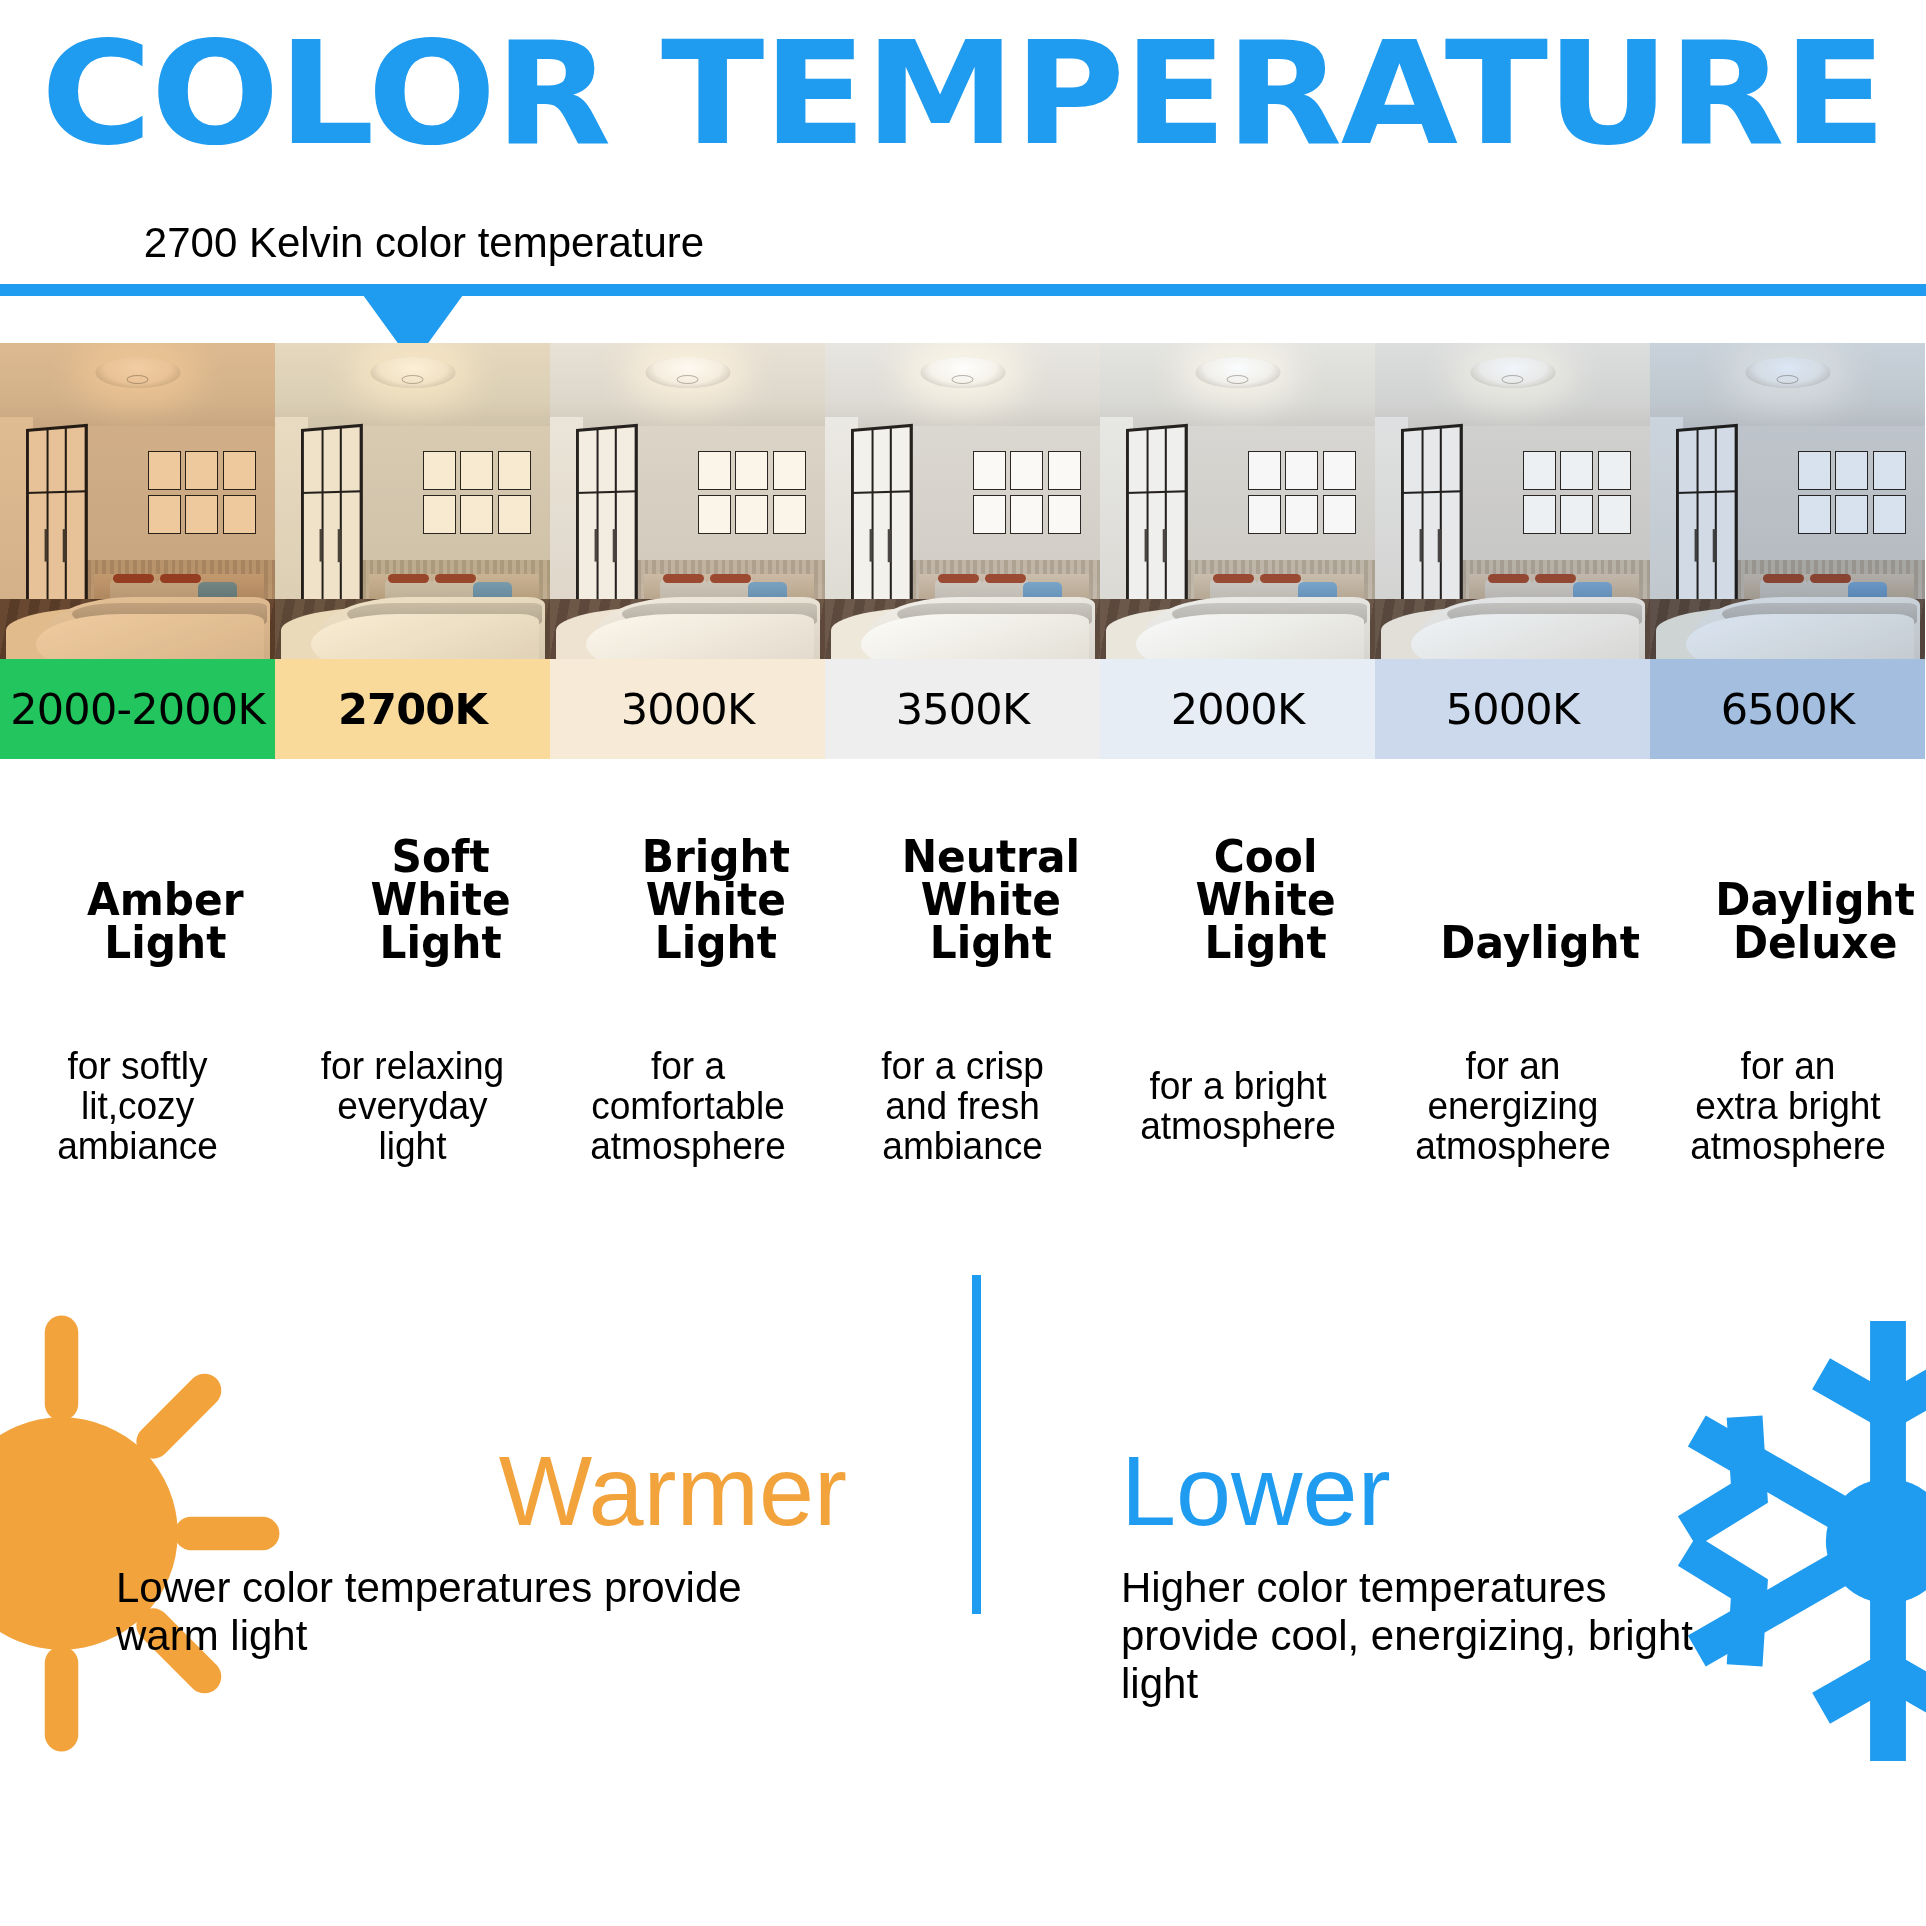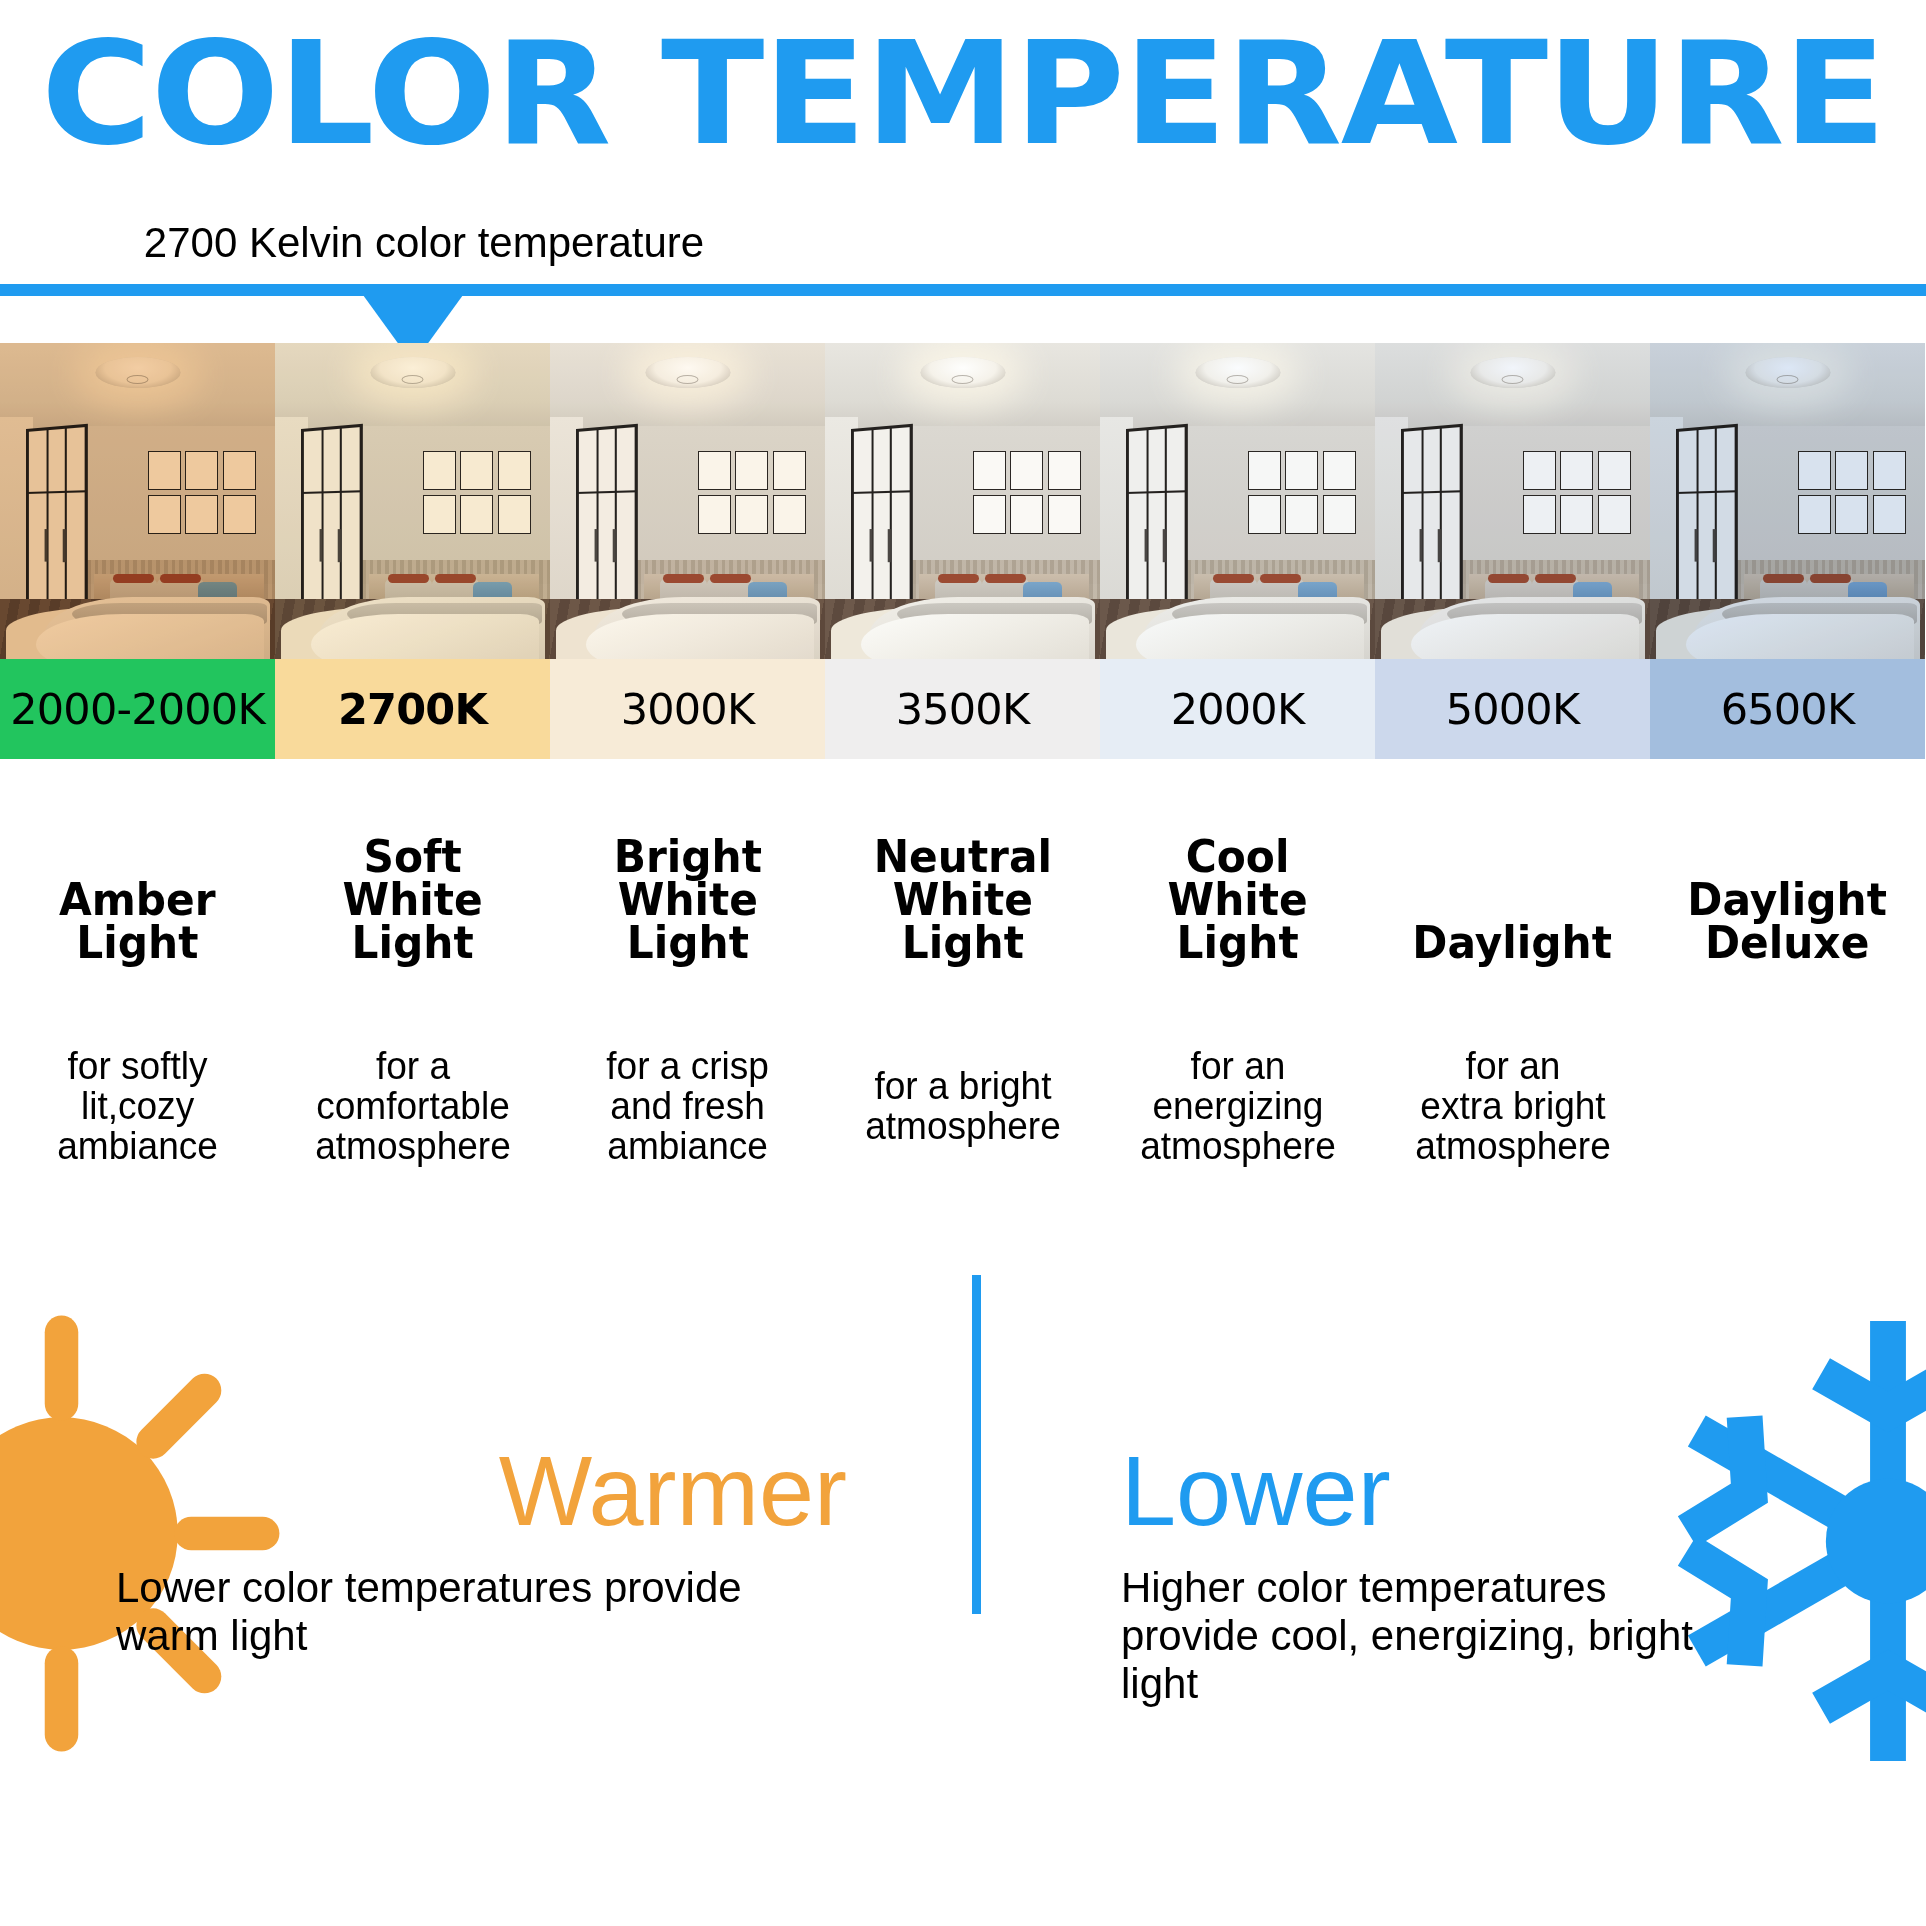--- a/index.html
+++ b/index.html
@@ -165,21 +165,21 @@
   .swatch {
     width:100%; height:100px;
     display:flex; align-items:center; justify-content:center;
     font-size:43px;
     font-family:"DejaVu Sans", sans-serif;
     letter-spacing:-0.8px;
     white-space:nowrap;
   }
 
   
-  #namerow { top:805px; height:162px; }
+  #namerow { top:805px; height:162px;padding-left:28px; }
   .namecell {
     width:100%; height:162px;
     display:flex; align-items:flex-end; justify-content:center;
     padding-bottom:3.1px;
   }
   .nametxt {
     text-align:center;
     font-family:"DejaVu Sans", sans-serif;
     font-weight:bold;
     font-size:45px;
@@ -601,20 +601,29 @@
     </div>
   </div>
 
 <div class="cols" id="descrow">
     <div class="col">
       <div class="desccell">
         <div class="desctxt">
           <div>for softly</div>
           <div>lit,cozy</div>
           <div>ambiance</div>
+        </div>
+      </div>
+    </div>
+    <div class="col">
+      <div class="desccell">
+        <div class="desctxt">
+          <div>for relaxing</div>
+          <div>everyday</div>
+          <div>light</div>
         </div>
       </div>
     </div>
     <div class="col">
       <div class="desccell">
         <div class="desctxt">
           <div>for a</div>
           <div>comfortable</div>
           <div>atmosphere</div>
         </div>

